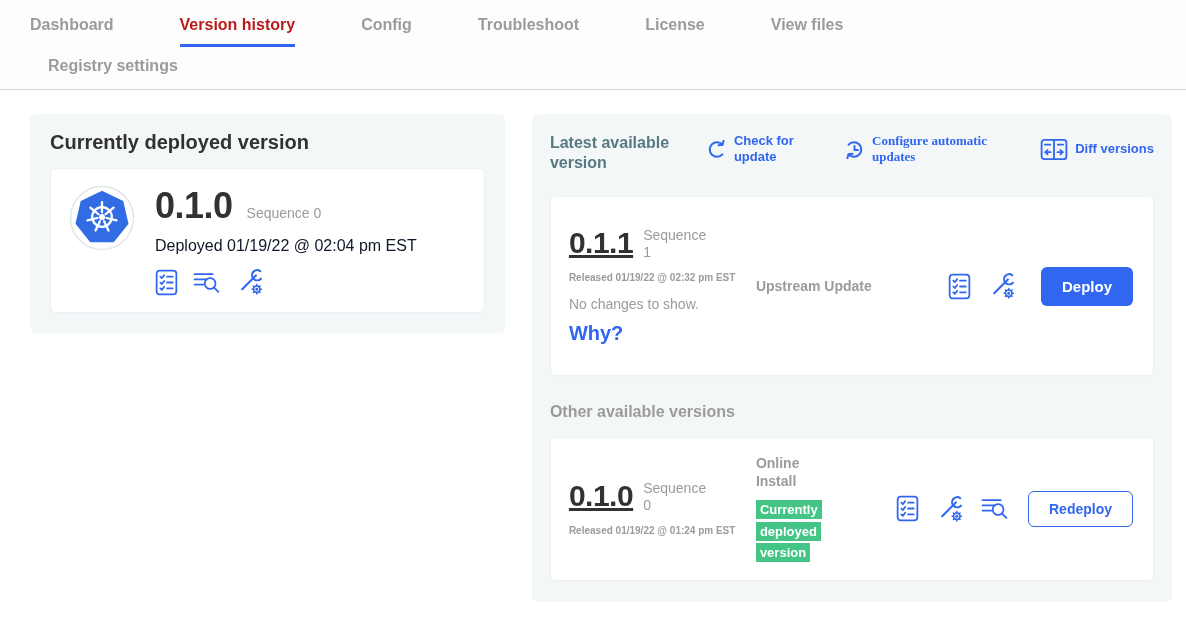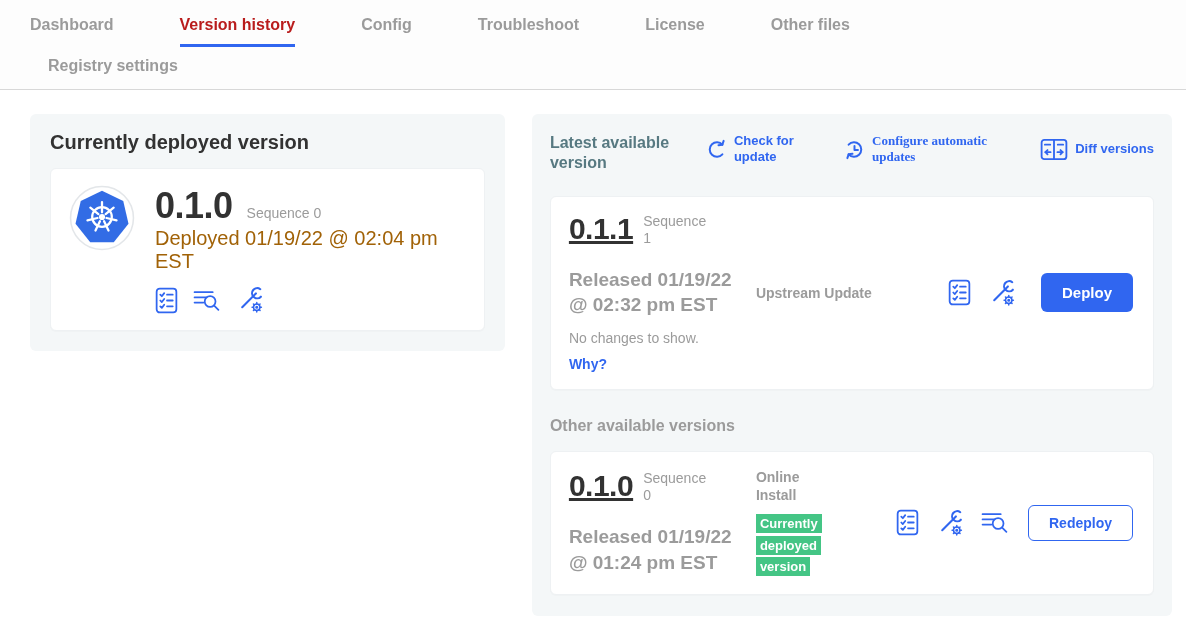--- a/index.html
+++ b/index.html
@@ -21,44 +21,44 @@
                box-shadow:0 1px 1px rgba(0,0,0,0.02); }
 
   
   .left-card { width:482px; padding:17px 20px 20px 20px; }
   .left-card h2 { font-size:20px; font-weight:700; color:#323232; }
   .deployed-box { margin-top:14px; padding:16px 18px; display:flex; gap:20px; align-items:flex-start; }
   .k8s-wrap { width:66px; height:66px; flex:none; }
   .ver-line { display:flex; align-items:baseline; gap:14px; }
   .ver-big { font-size:36px; font-weight:700; letter-spacing:-0.5px; }
   .seq { font-size:14px; font-weight:500; color:#9b9b9b; }
-  .deployed-ts { font-size:20px; font-weight:500; color:#a16207; }
+  .deployed-ts { margin-top:10px; font-size:16px; font-weight:500; color:#0f172a; }
   .icon-row { display:flex; gap:15px; margin-top:13px; align-items:center; }
   .blue-ic { color:#3066f0; display:inline-flex; cursor:pointer; }
 
   
   .right-card { width:650px; padding:19px 18px 21px 18px; }
   .rc-head { display:flex; align-items:flex-start; }
   .rc-title { width:138px; font-size:16px; font-weight:700; color:#577981; line-height:1.25; flex:none; }
   .rc-actions { display:flex; flex:1; justify-content:space-between; margin-left:18px; }
   .action-link { display:flex; align-items:center; gap:7px; color:#3066f0; cursor:pointer; }
   .action-link .lbl { font-size:13px; font-weight:700; line-height:1.25; max-width:130px; }
   .w72 { width:72px; } .w132 { width:132px;font-family:Liberation Serif, serif; }
 
   .version-row { display:flex; align-items:center; padding:16px 20px 16px 18px; }
   .row-latest { margin-top:23px; min-height:180px; }
   .row-other  { margin-top:16px; min-height:137px; }
   .vcol-main { width:187px; flex:none; }
   .ver-md { font-size:30px; font-weight:700; letter-spacing:-0.5px; }
   .seq-sm { font-size:14px; font-weight:500; color:#9b9b9b; line-height:1.2; width:70px; }
   .vline { display:flex; align-items:flex-start; gap:10px; }
   .vline .ver-md { line-height:1.05;text-decoration:underline; }
-  .released { margin-top:20px; font-size:19px; font-weight:600; color:#9b9b9b; line-height:1.35; width:170px; }
+  .released { margin-top:10px; font-size:10px; font-weight:600; color:#9b9b9b; line-height:1.35; width:170px; }
   .nochanges { margin-top:12px; font-size:14px; color:#9b9b9b; }
-  .whylink { display:inline-block; margin-top:10px; font-size:14px; font-weight:700; color:#3066f0; cursor:pointer; }
+  .whylink { display:inline-block; margin-top:10px; font-size:20px; font-weight:700; color:#3066f0; cursor:pointer; }
   .vcol-source { width:132px; flex:none; font-size:14px; font-weight:600; color:#9b9b9b; line-height:1.3; }
   .vcol-actions { margin-left:auto; display:flex; align-items:center; gap:17px; }
   .deployed-badge { display:inline; background:#44c585; color:#ffffff; font-size:13px; font-weight:700;
        line-height:1.65; padding:2px 4px; -webkit-box-decoration-break:clone; box-decoration-break:clone; }
   .badge-wrap { margin-top:9px; width:72px; }
 
   .btn { border-radius:6px; font-weight:700; cursor:pointer; font-family:inherit; }
   .btn-primary { background:#3066f0; color:#ffffff; border:none; font-size:15px;
                  padding:11px 21px; margin-left:8px; }
   .btn-outline { background:#ffffff; color:#3066f0; border:1.5px solid #3066f0; font-size:14px;
@@ -157,21 +157,21 @@
   </defs>
 </svg>
 
 <nav class="topnav">
   <div class="nav-row1">
     <div class="tab">Dashboard</div>
     <div class="tab active">Version history</div>
     <div class="tab">Config</div>
     <div class="tab">Troubleshoot</div>
     <div class="tab">License</div>
-    <div class="tab">Other files</div>
+    <div class="tab">View files</div>
   </div>
   <div class="nav-row2">
     <span class="tab">Registry settings</span>
   </div>
 </nav>
 
 <main class="main">
 
   <section class="graycard left-card">
     <h2>Currently deployed version</h2>

